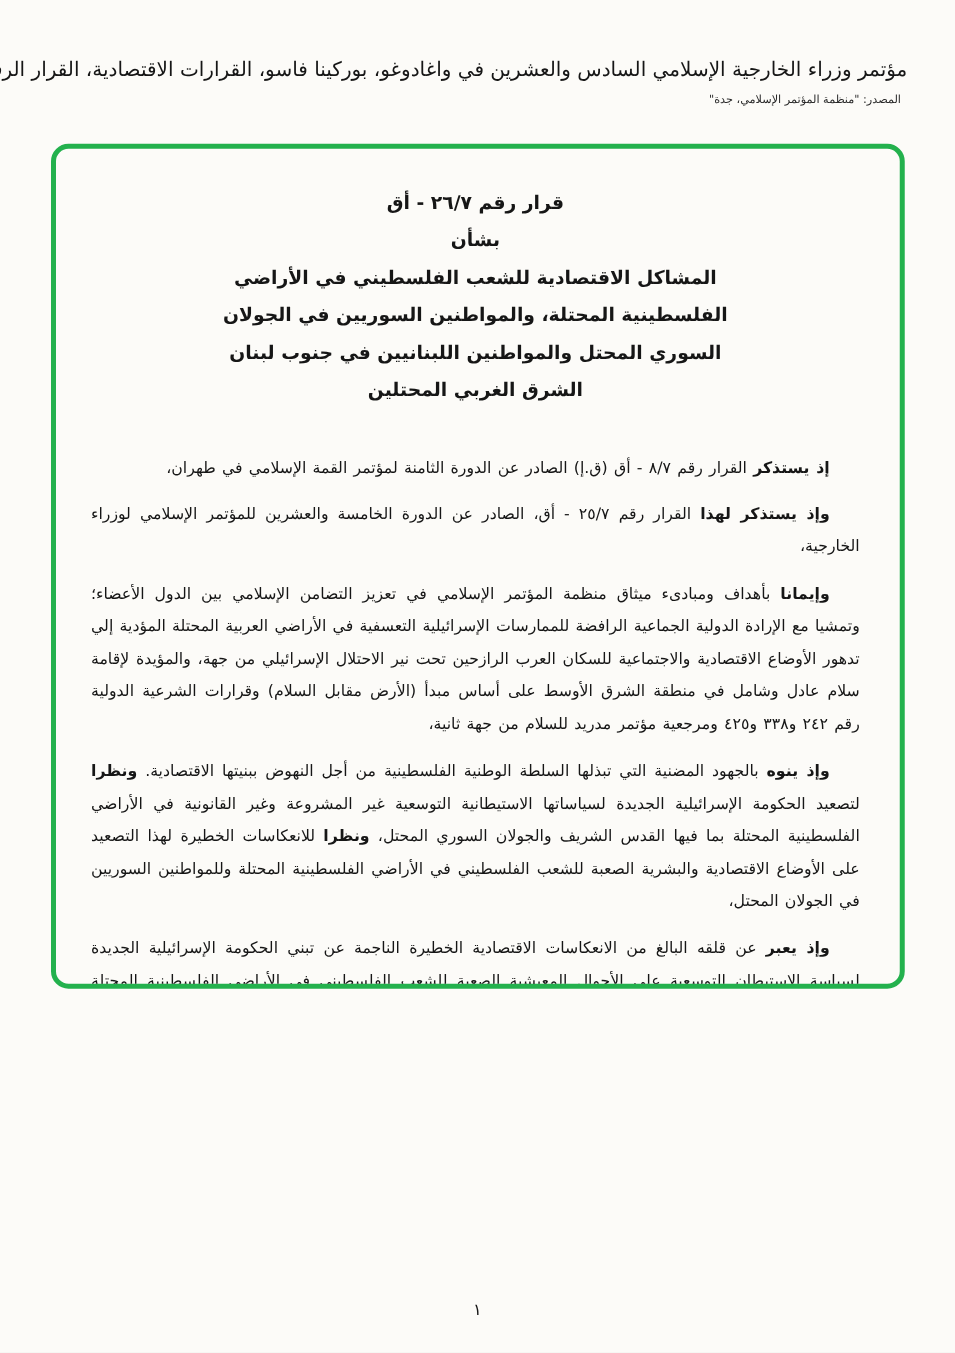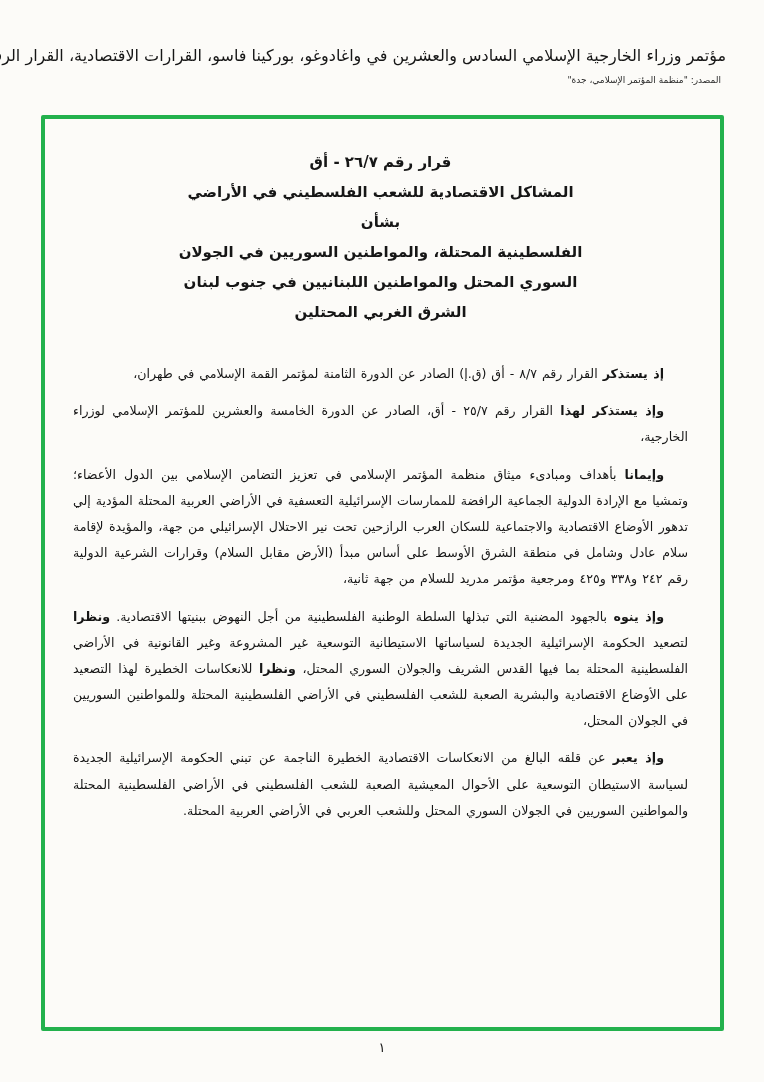--- a/index.html
+++ b/index.html
@@ -32,23 +32,23 @@
     text-align: right;
     color: #2a2a2a;
   }
 
   
   .doc-frame {
     position: absolute;
     top: 115px;
     left: 41px;
     right: 40px;
-    height: 916px;
+    height: 676px;
     border: 4px solid #23b14d;
-    border-radius: 2px;
+    border-radius: 14px;
     padding: 24px 32px 18px 28px;
     overflow: hidden;
     background: transparent;
   }
 
   .title-block {
     text-align: center;
     margin-top: 4px;
   }
   .title-line {
@@ -85,22 +85,22 @@
 
   <header class="doc-header">
     <div class="header-line1">مؤتمر وزراء الخارجية الإسلامي السادس والعشرين في واغادوغو، بوركينا فاسو، القرارات الاقتصادية، القرار الرقم ٢٦/٧-أق</div>
     <div class="header-line2">المصدر: "منظمة المؤتمر الإسلامي، جدة"</div>
   </header>
 
   <main class="doc-frame">
 
     <div class="title-block">
       <div class="title-line">قرار رقم ٢٦/٧ - أق</div>
+      <div class="title-line">بشأن</div>
       <div class="title-line">المشاكل الاقتصادية للشعب الفلسطيني في الأراضي</div>
-      <div class="title-line">بشأن</div>
       <div class="title-line">الفلسطينية المحتلة، والمواطنين السوريين في الجولان</div>
       <div class="title-line">السوري المحتل والمواطنين اللبنانيين في جنوب لبنان</div>
       <div class="title-line">الشرق الغربي المحتلين</div>
     </div>
 
     <div class="paragraphs">
         <p class="para"><span class="bold">إذ يستذكر</span><span> القرار رقم ٨/٧ - أق (ق.إ) الصادر عن الدورة الثامنة لمؤتمر القمة الإسلامي في طهران،</span></p>
         <p class="para"><span class="bold">وإذ يستذكر لهذا</span><span> القرار رقم ٢٥/٧ - أق، الصادر عن الدورة الخامسة والعشرين للمؤتمر الإسلامي لوزراء الخارجية،</span></p>
         <p class="para"><span class="bold">وإيمانا</span><span> بأهداف ومبادىء ميثاق منظمة المؤتمر الإسلامي في تعزيز التضامن الإسلامي بين الدول الأعضاء؛ وتمشيا مع الإرادة الدولية الجماعية الرافضة للممارسات الإسرائيلية التعسفية في الأراضي العربية المحتلة المؤدية إلي تدهور الأوضاع الاقتصادية والاجتماعية للسكان العرب الرازحين تحت نير الاحتلال الإسرائيلي من جهة، والمؤيدة لإقامة سلام عادل وشامل في منطقة الشرق الأوسط على أساس مبدأ (الأرض مقابل السلام) وقرارات الشرعية الدولية رقم ٢٤٢ و٣٣٨ و٤٢٥ ومرجعية مؤتمر مدريد للسلام من جهة ثانية،</span></p>
         <p class="para"><span class="bold">وإذ ينوه</span><span> بالجهود المضنية التي تبذلها السلطة الوطنية الفلسطينية من أجل النهوض ببنيتها الاقتصادية. </span><span class="bold">ونظرا</span><span> لتصعيد الحكومة الإسرائيلية الجديدة لسياساتها الاستيطانية التوسعية غير المشروعة وغير القانونية في الأراضي الفلسطينية المحتلة بما فيها القدس الشريف والجولان السوري المحتل، </span><span class="bold">ونظرا</span><span> للانعكاسات الخطيرة لهذا التصعيد على الأوضاع الاقتصادية والبشرية الصعبة للشعب الفلسطيني في الأراضي الفلسطينية المحتلة وللمواطنين السوريين في الجولان المحتل،</span></p>

